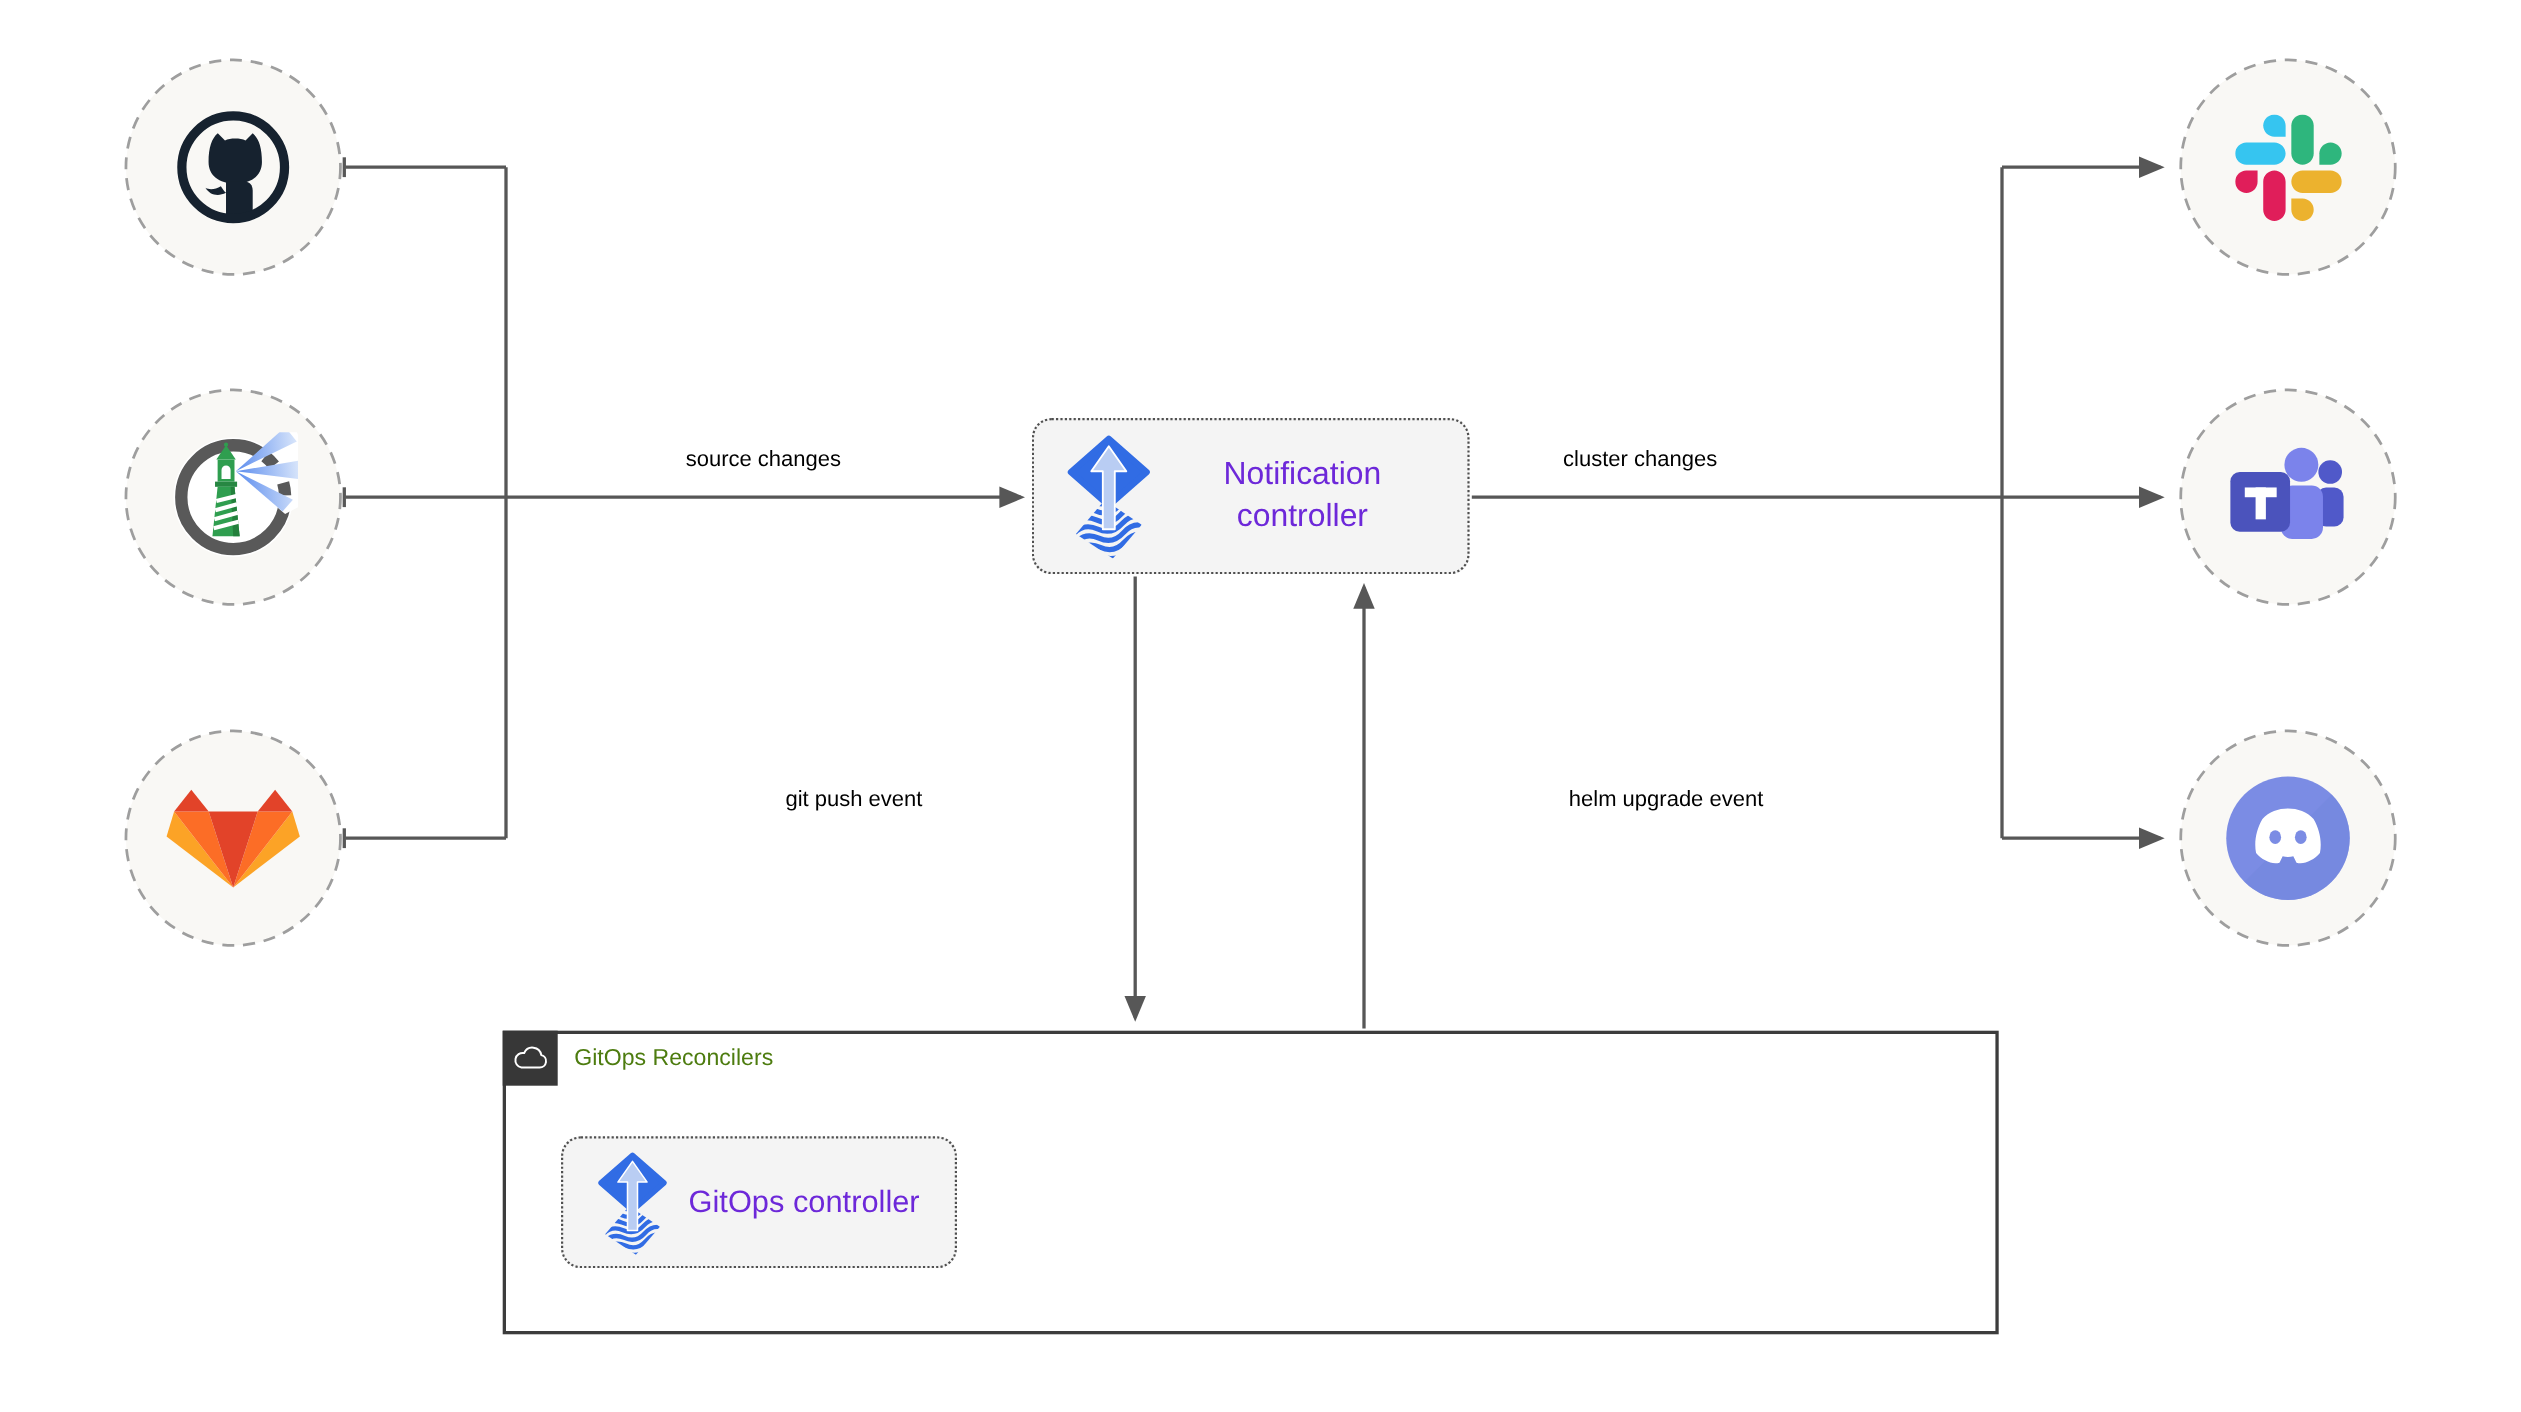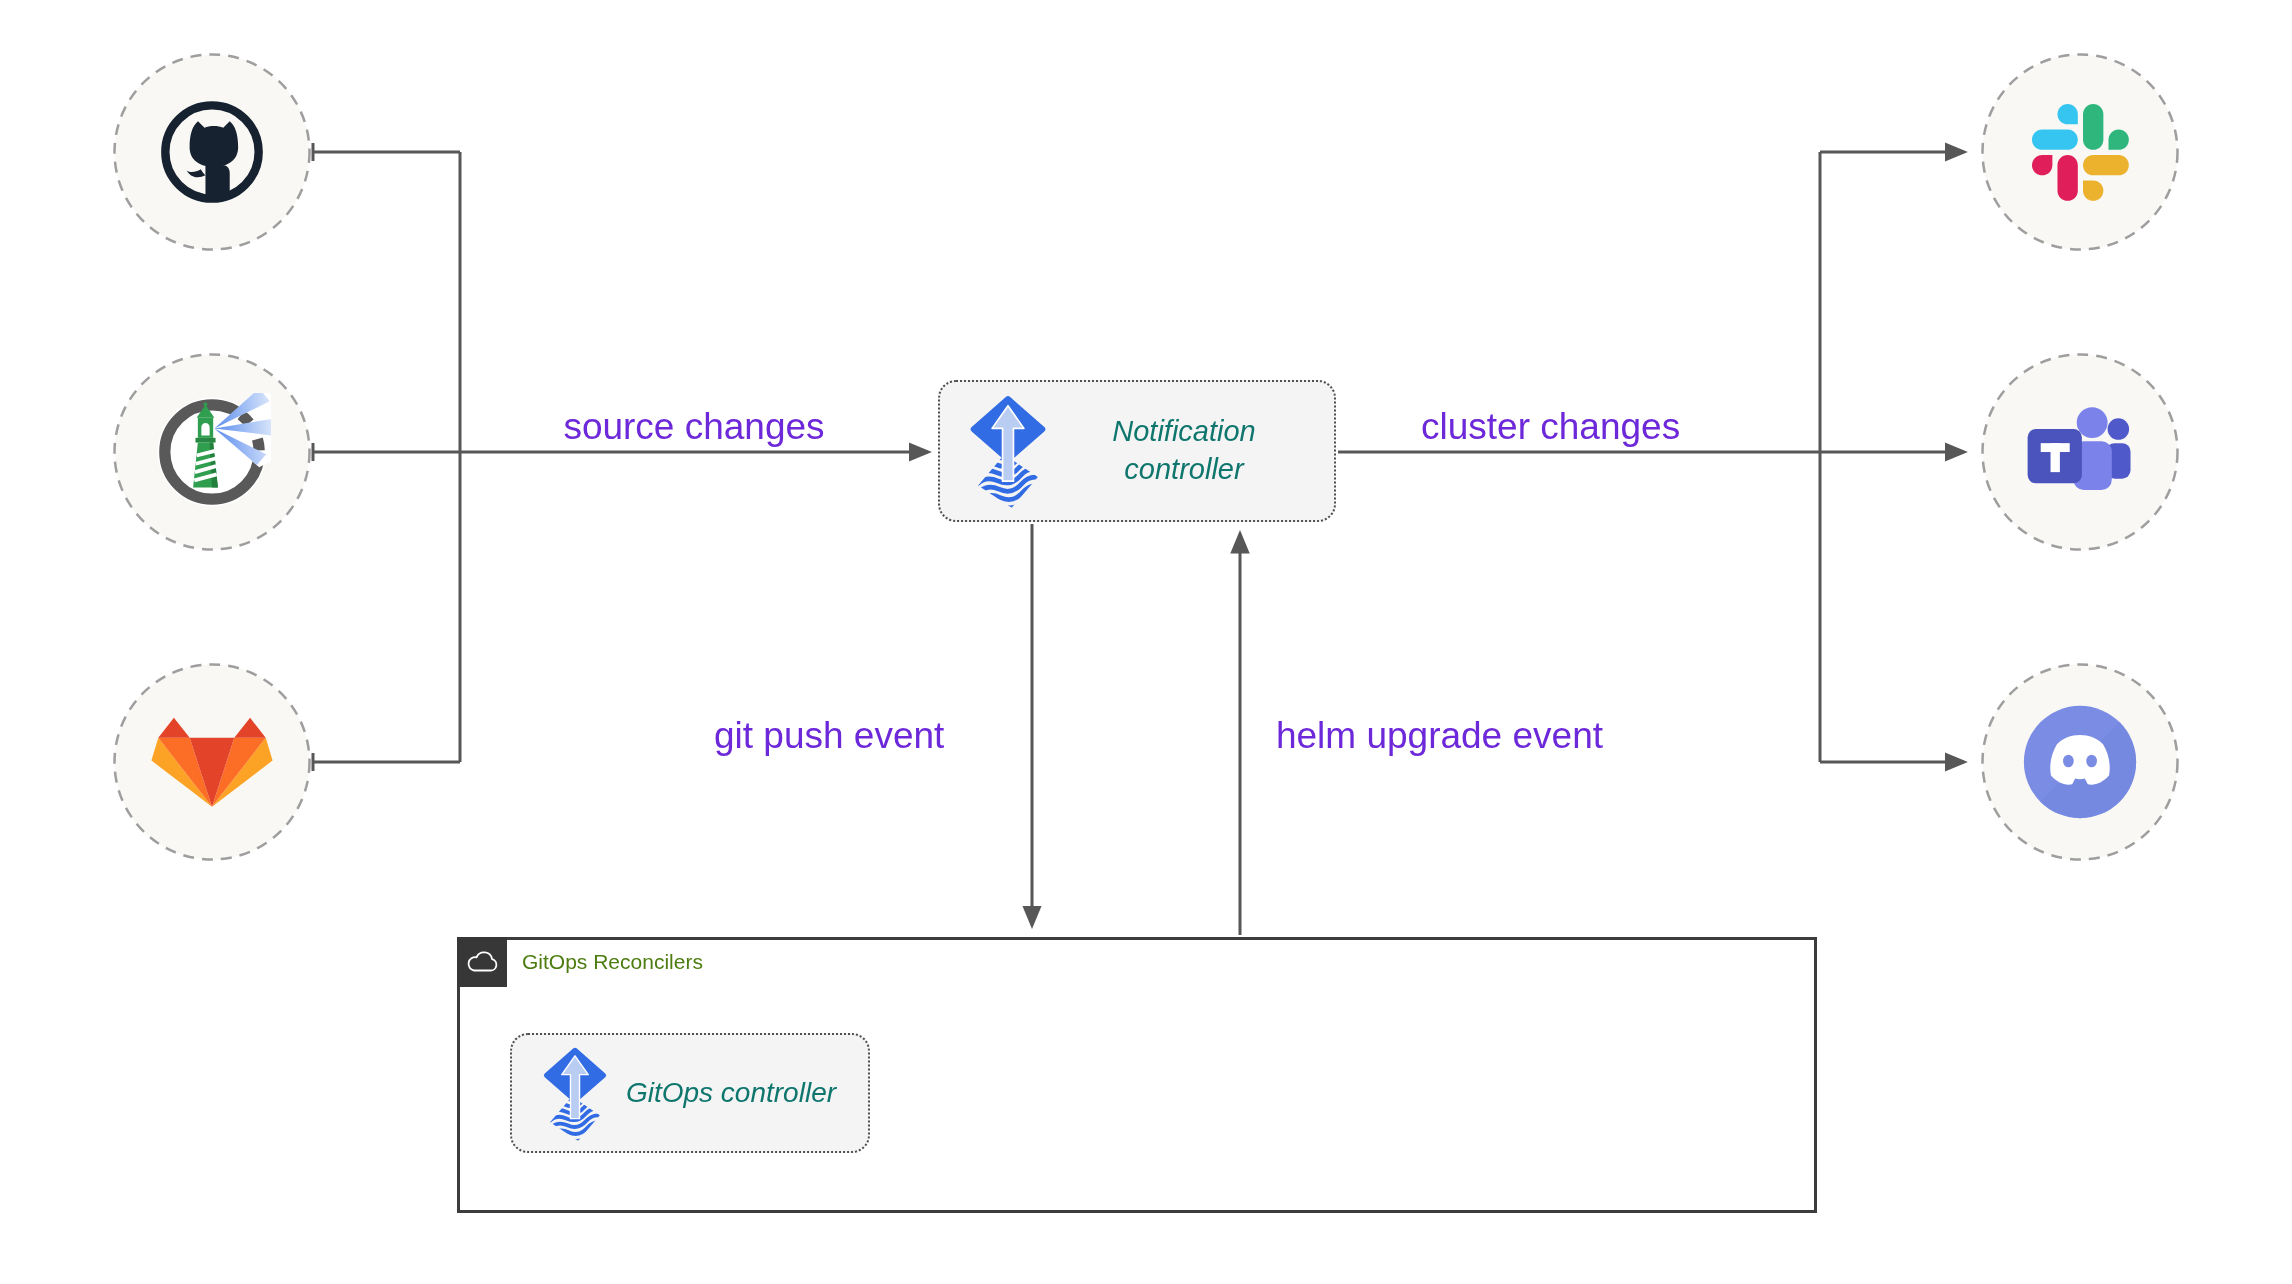--- a/index.html
+++ b/index.html
@@ -8,23 +8,23 @@
   .wires{position:absolute;left:0;top:0;pointer-events:none;}
   .node{position:absolute;width:200px;height:200px;display:flex;align-items:center;justify-content:center;}
   .node .ring{position:absolute;left:0;top:0;}
   .node .brand{position:relative;}
   .ctrl-box{position:absolute;background:#f4f4f4;border:2.5px dotted #4f4f4f;border-radius:18px;
             display:flex;align-items:center;box-sizing:border-box;}
   .ctrl-box .flux-slot{flex:0 0 auto;margin-left:26px;display:flex;align-items:center;}
   .ctrl-box .flux-slot svg{width:84px;height:114px;}
   .ctrl-box.small .flux-slot{margin-left:28px;}
   .ctrl-box.small .flux-slot svg{width:70px;height:95px;}
-  .ctrl-box .title{flex:1;text-align:center;color:#0f766e;font-size:29px;line-height:1.3;padding-right:16px;font-style:italic;}
+  .ctrl-box .title{flex:1;text-align:center;color:#6d28d9;font-size:29px;line-height:1.3;padding-right:16px;}
   .ctrl-box.small .title{font-size:28px;}
-  .edge-label{position:absolute;color:#6d28d9;font-size:37px;line-height:1.1;}
+  .edge-label{position:absolute;color:#000000;font-size:20px;line-height:1.1;}
   .group-box{position:absolute;left:457px;top:937px;width:1360px;height:276px;border:3px solid #3c3c3c;
              background:#ffffff;box-sizing:border-box;}
   .group-tag{position:absolute;left:-3px;top:-3px;width:50px;height:50px;background:#373737;
              display:flex;align-items:center;justify-content:center;}
   .group-label{position:absolute;left:62px;top:-3px;height:50px;display:flex;align-items:center;
                font-size:21px;color:#4d7c0f;}
 </style>
 </head>
 <body>
 

